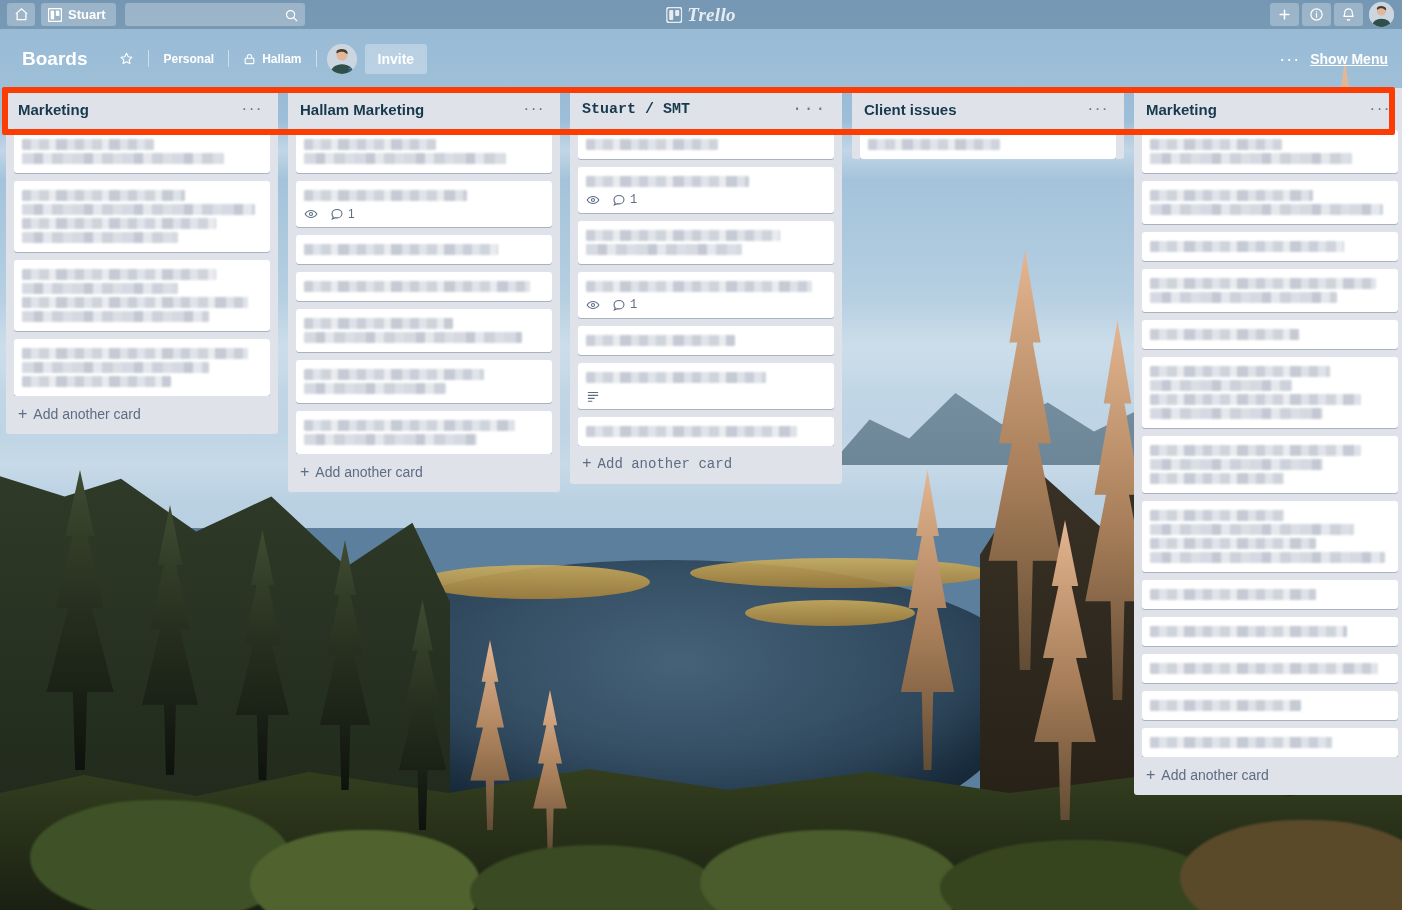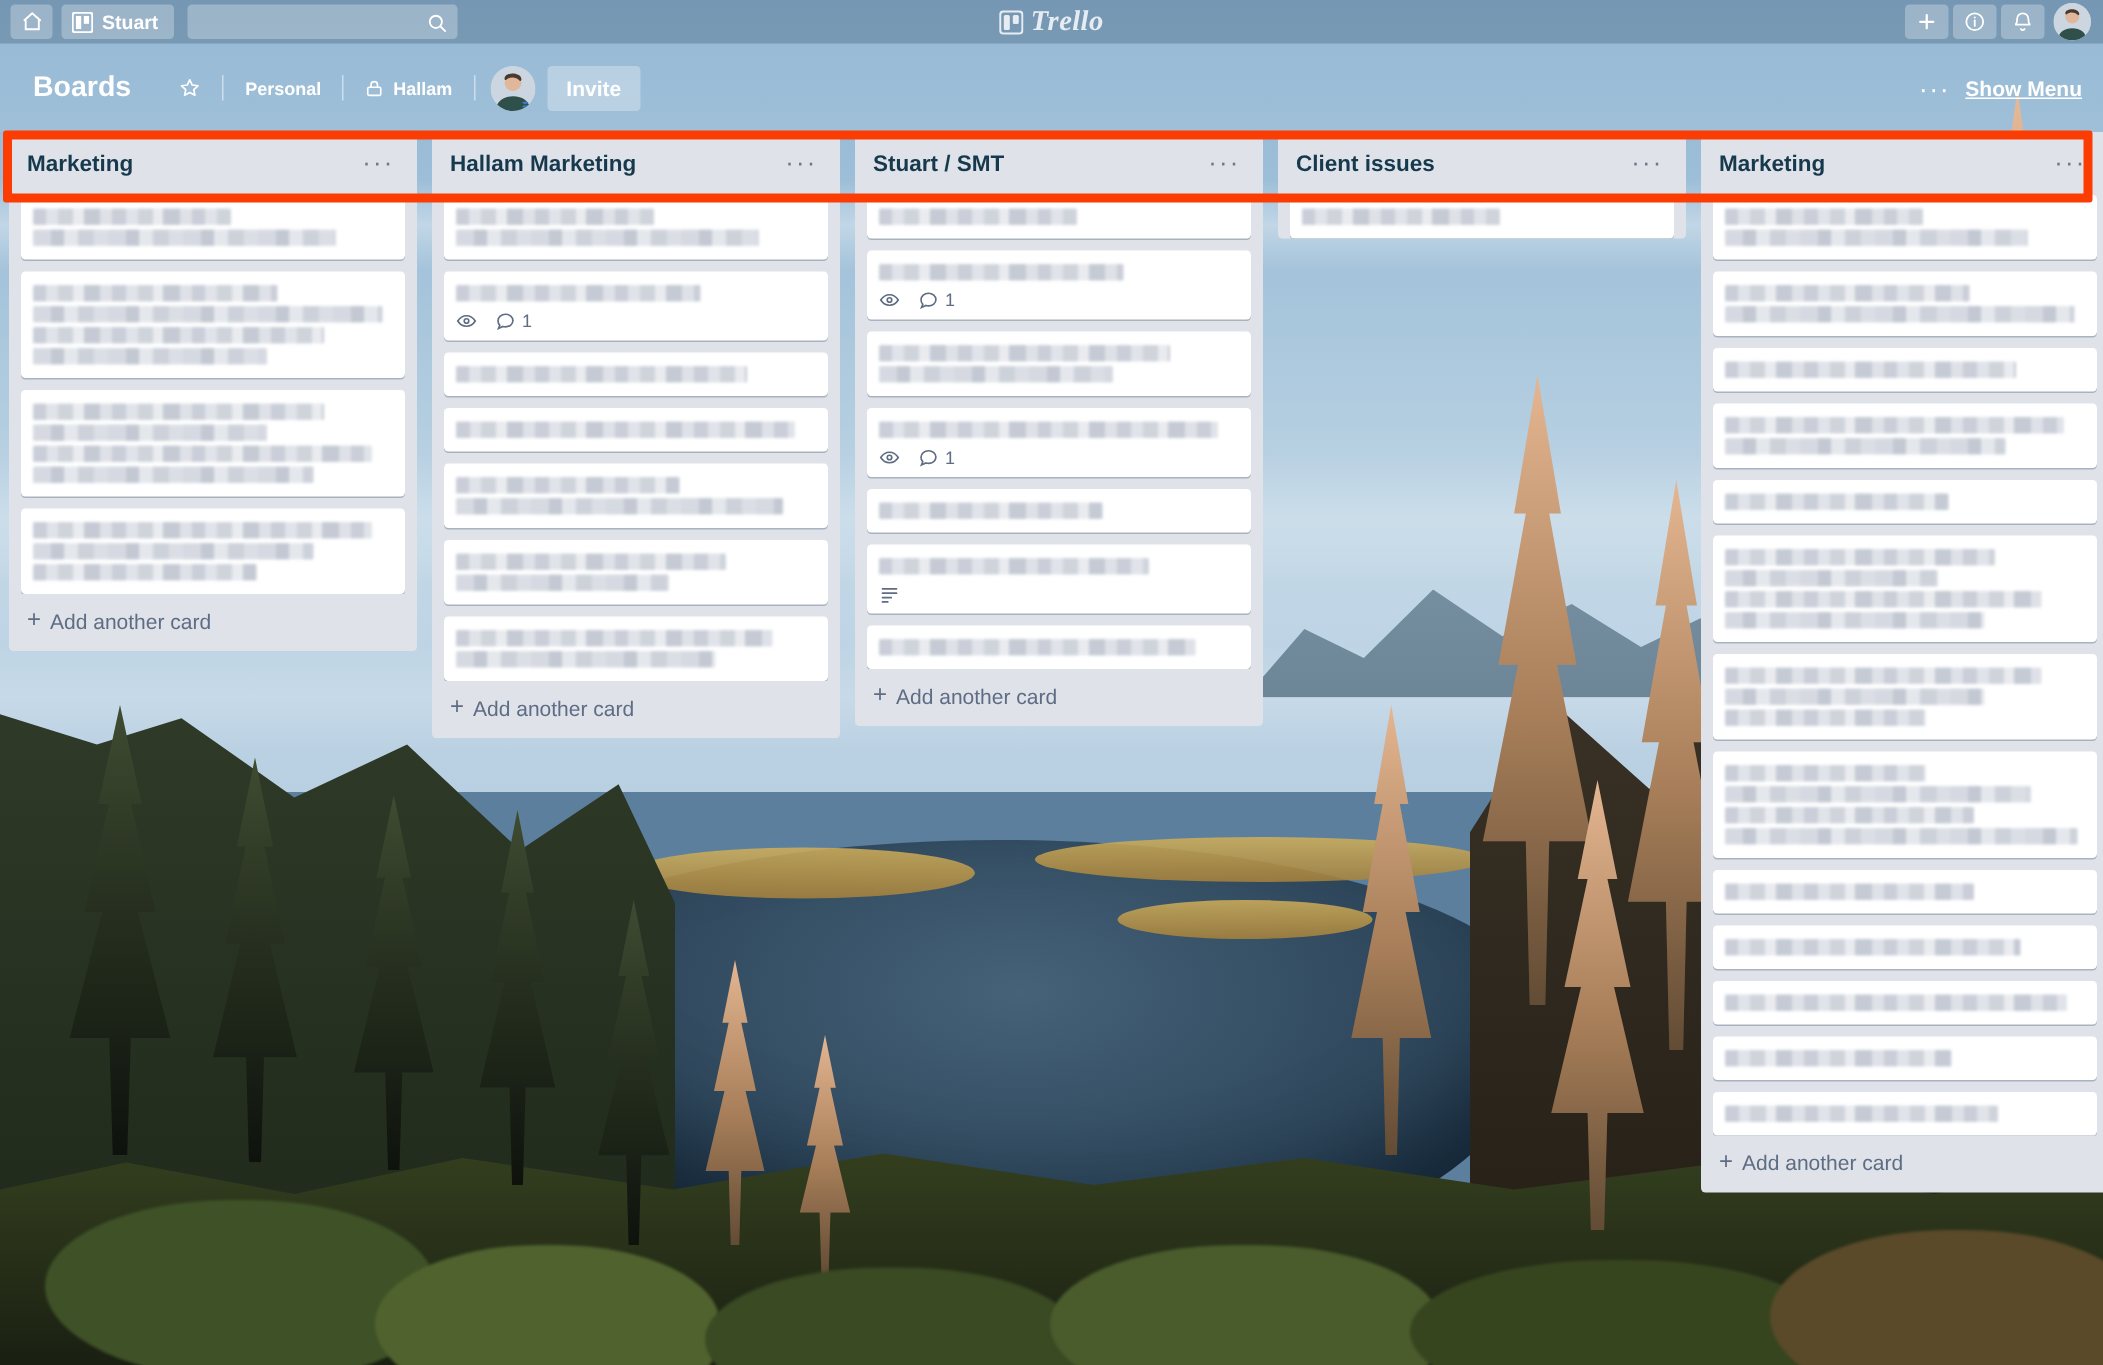--- a/index.html
+++ b/index.html
@@ -224,21 +224,21 @@
     flex: 0 0 auto; padding: 10px 12px 12px 12px;
     color: #5e6c84; font-size: 14px; cursor: pointer;
     display: flex; align-items: center; gap: 6px;
     border-radius: 0 0 3px 3px;
   }
   .add-plus { font-size: 16px; line-height: 14px; }
 
   
   #list-objectives { max-height: 478px; }
   #list-hallam     { max-height: 467px; }
-  #list-stuart     { max-height: 460px; }
+  #list-stuart     { max-height: 460px; font-family: Liberation Mono, monospace; }
   #list-client     { max-height: 78px; }
   #list-managers   { max-height: 818px; }
   #list-managers .cards { gap: 8px; }
 
   
   #annotation-box {
     position: absolute; left: 2px; top: 87px; width: 1393px; height: 48px;
     border: 6px solid #fc3d03;
     border-radius: 2px;
     z-index: 40; pointer-events: none;

